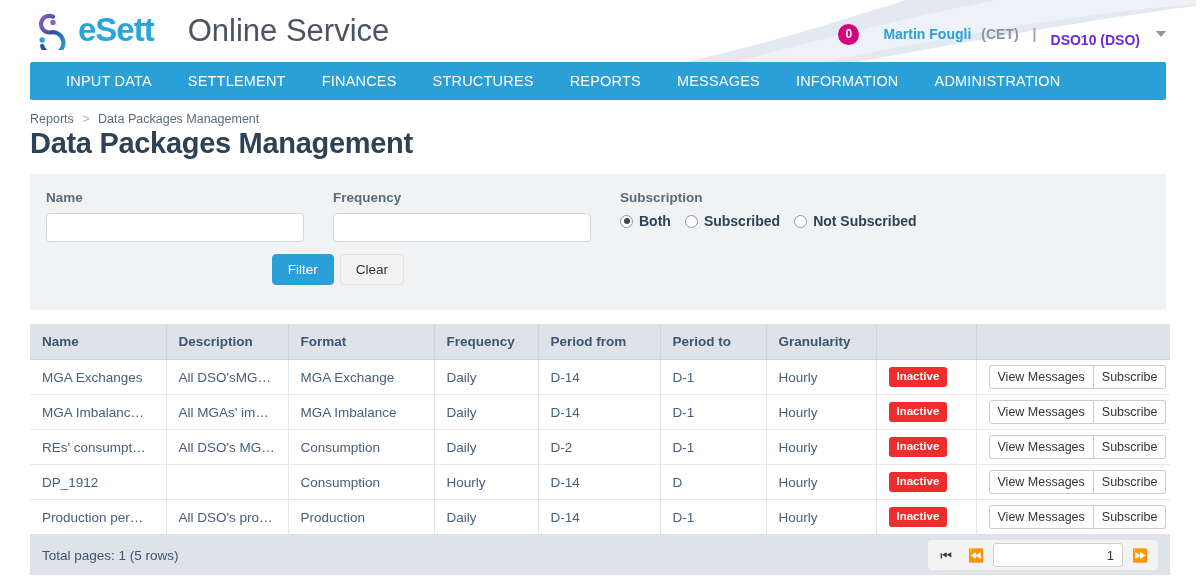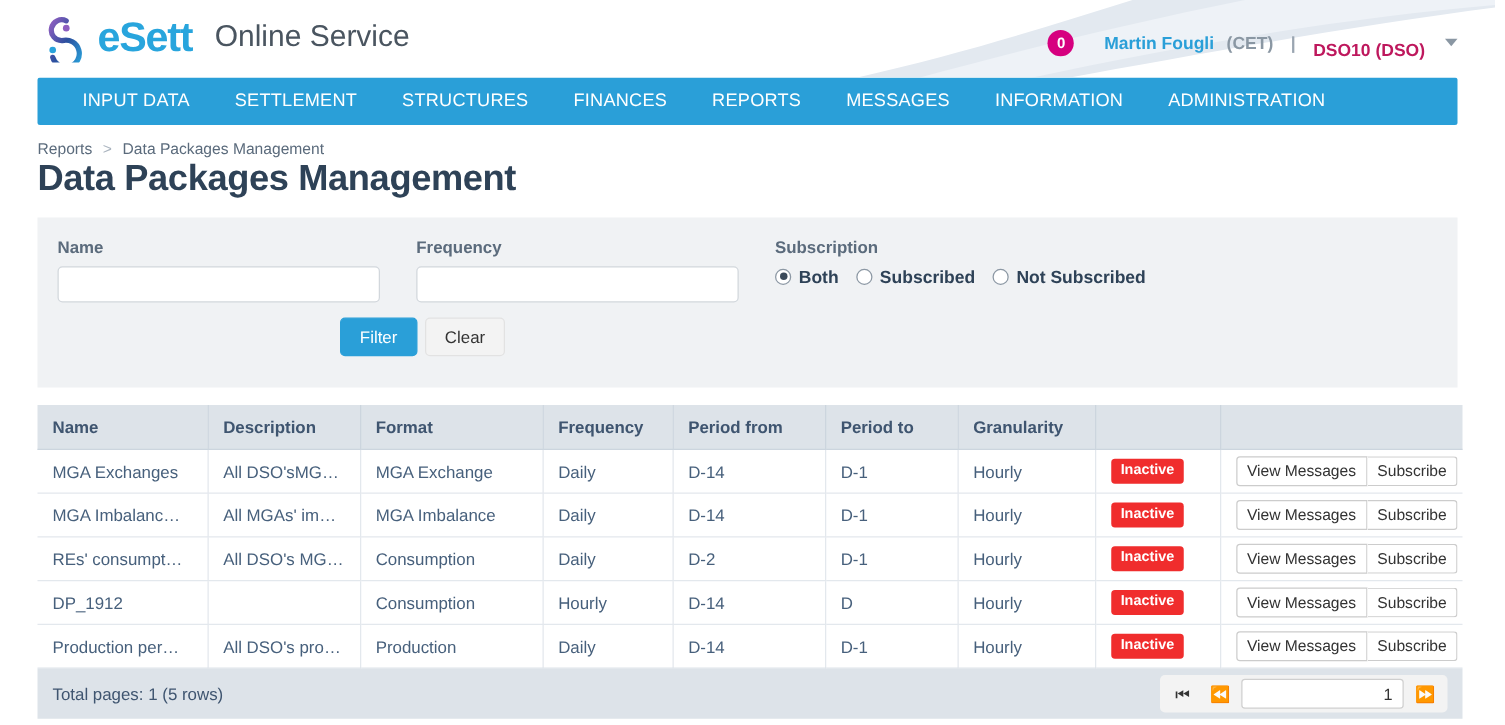--- a/index.html
+++ b/index.html
@@ -23,38 +23,38 @@
   .brand {
     position: absolute; left: 28px; top: 10px;
     display: flex; align-items: center; gap: 10px;
   }
   .brand-logo { width: 40px; height: 40px; display:block; }
   .brand-word {
     font-size: 33px; font-weight: bold; color: #28a5dd;
     letter-spacing: -1px; line-height: 1; padding-bottom:2px;
   }
   .brand-sub {
-    font-size: 24px; color: #4a5560; font-weight: normal;
-    margin-left: 8px; line-height: 1;
+    font-size: 31px; color: #4a5560; font-weight: normal;
+    margin-left: 24px; line-height: 1;
   }
   .user-area {
     position:absolute; right: 30px; top: 20px;
     display:flex; align-items:center; gap:10px;
     font-size: 14px; white-space: nowrap;
   }
   .msg-badge {
     width: 21px; height: 21px; border-radius: 50%;
     background: #d6007f; color:#fff; font-size: 12px; font-weight: bold;
     display:flex; align-items:center; justify-content:center;
     margin-right: 14px;
   }
   .user-name { color:#2a9fd8; font-weight: bold; }
   .user-tz { color:#8a97a3; font-weight: bold; }
   .sep { color:#9aa5b1; padding: 0 4px; font-weight:bold; }
-  .org { color:#be185d; font-weight: bold; margin-top: 12px; }
+  .org { color:#6d28d9; font-weight: bold; margin-top: 12px; }
   .caret {
     width:0;height:0;border-left:5px solid transparent;border-right:5px solid transparent;
     border-top:6px solid #8a97a3; margin-left:6px;
   }
 
   
   .nav {
     margin: 0 30px;
     background: #2a9fd8;
     height: 38px;
@@ -214,22 +214,22 @@
       <span class="user-tz">(CET)</span>
       <span class="sep">|</span>
       <span class="org">DSO10 (DSO)</span>
       <span class="caret"></span>
     </div>
   </div>
 
   <div class="nav">
     <div class="nav-item">INPUT DATA</div>
     <div class="nav-item">SETTLEMENT</div>
+    <div class="nav-item">FINANCES</div>
     <div class="nav-item">STRUCTURES</div>
-    <div class="nav-item">FINANCES</div>
     <div class="nav-item">REPORTS</div>
     <div class="nav-item">MESSAGES</div>
     <div class="nav-item">INFORMATION</div>
     <div class="nav-item">ADMINISTRATION</div>
   </div>
 
   <div class="crumbs">
     <a class="crumb-link" href="#">Reports</a>
     <span class="crumb-sep">&gt;</span>
     <span>Data Packages Management</span>

